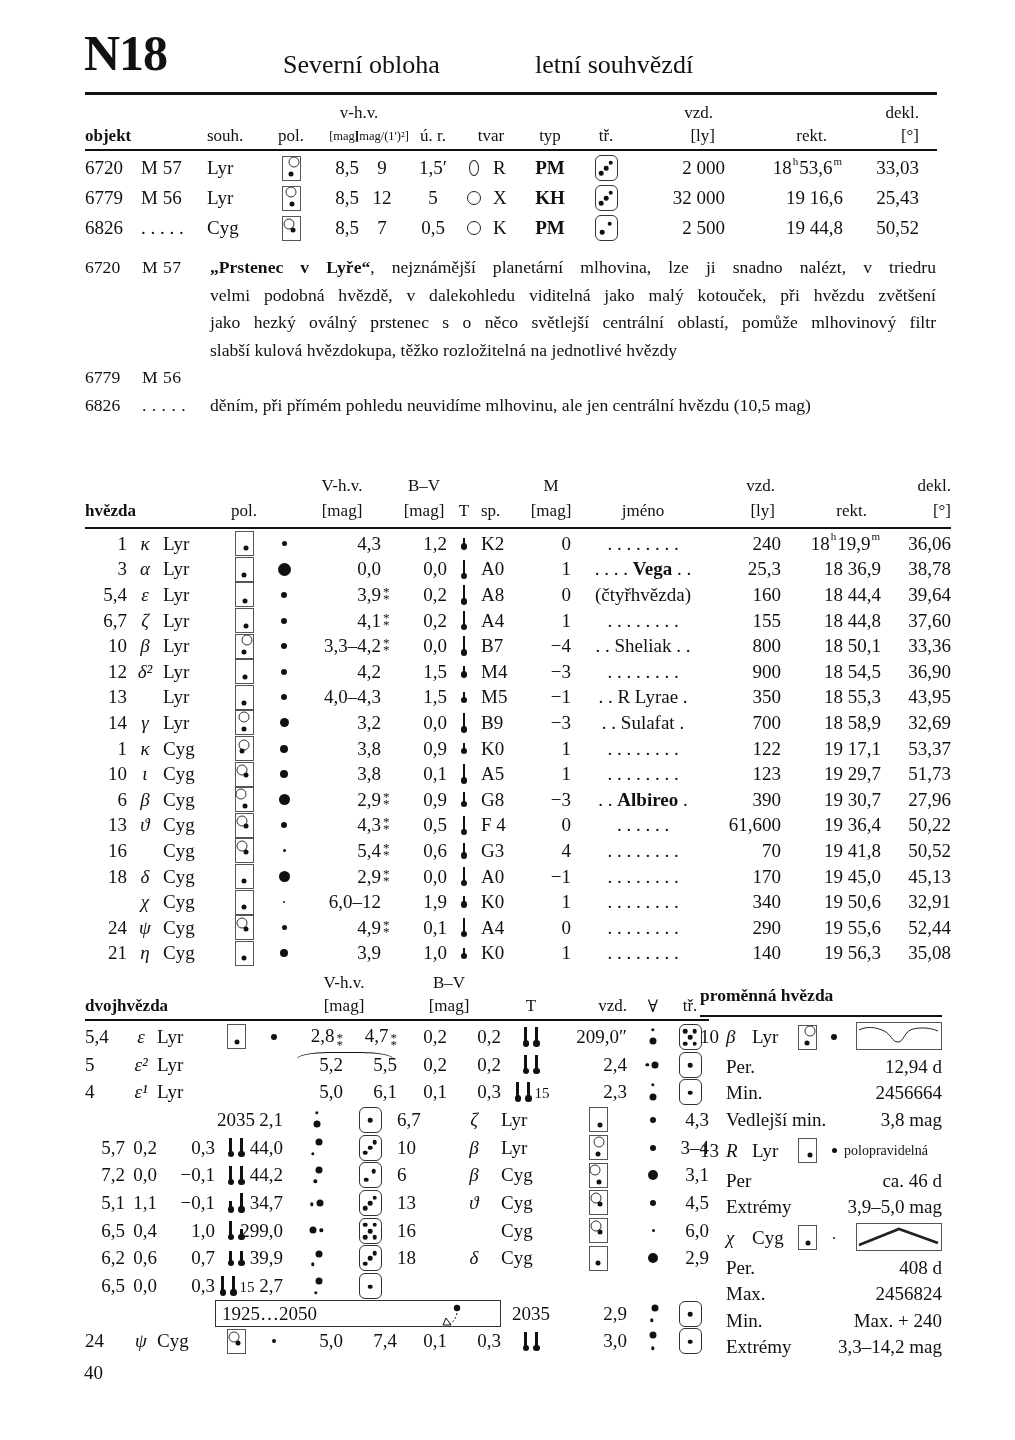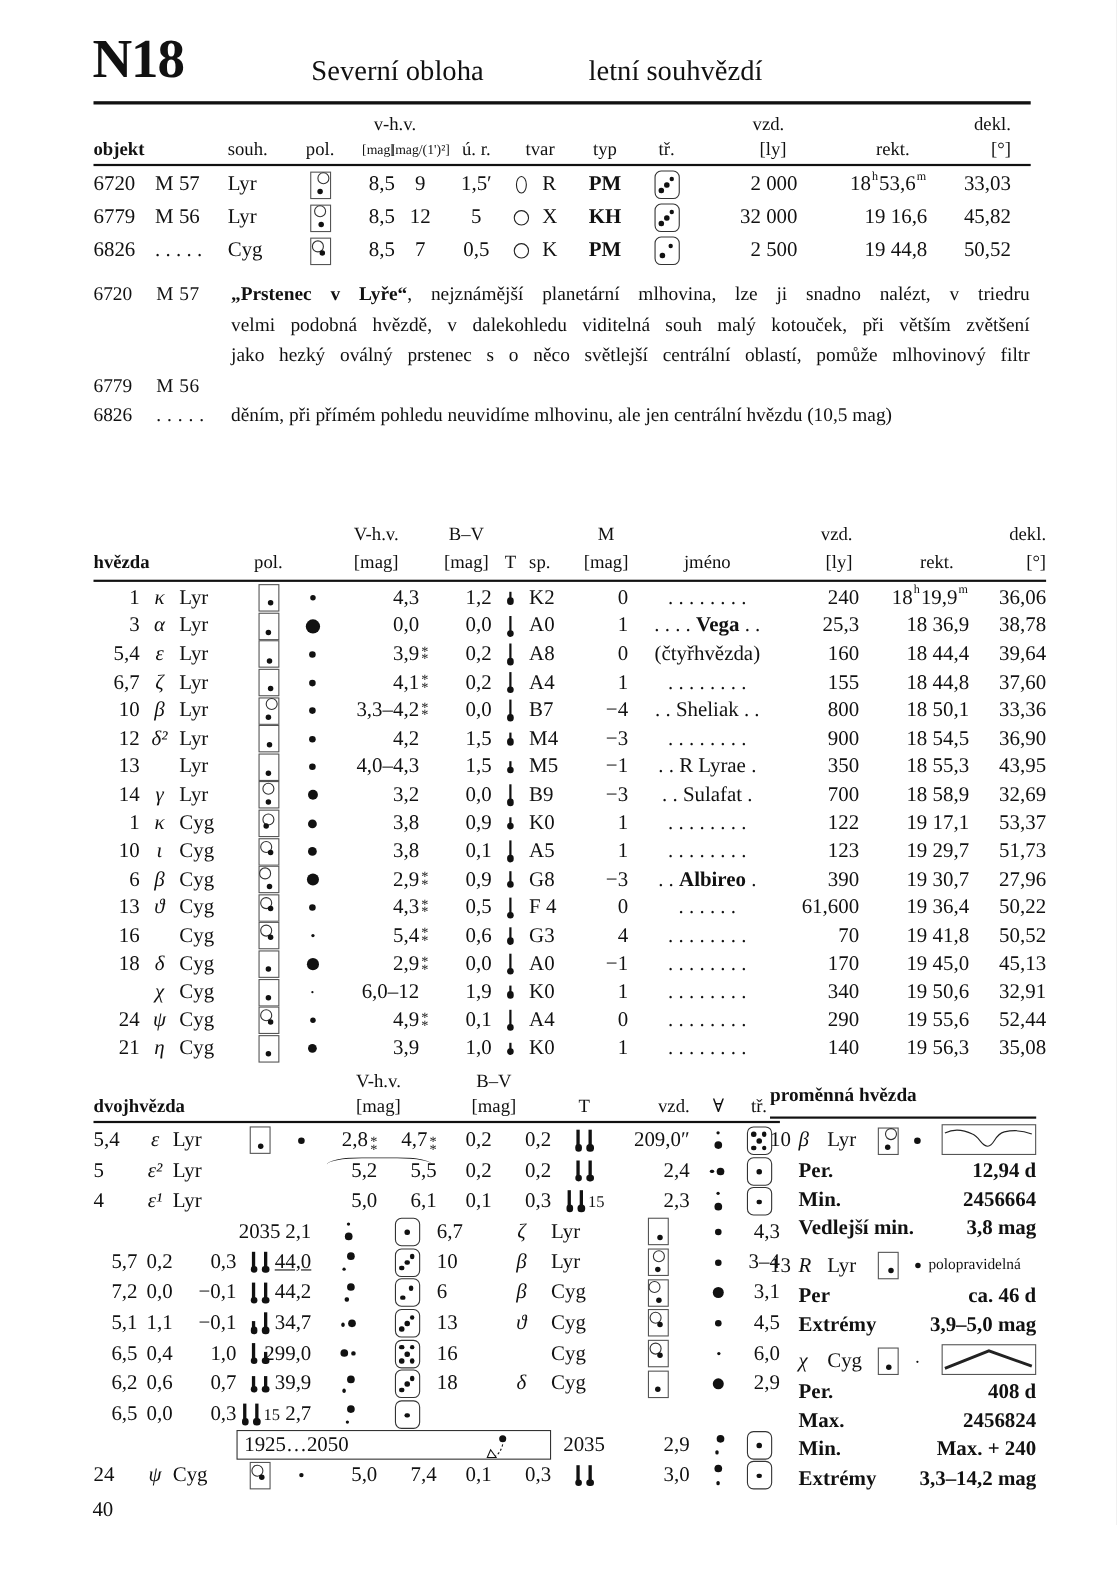--- a/index.html
+++ b/index.html
@@ -57,21 +57,21 @@
   #vars{position:absolute;left:700px;top:985px;width:242px;font-size:19px;}
   .vtitle{font-weight:bold;font-size:17.5px;}
   .vrule{height:2px;background:#111;margin-top:9px;}
   .vhead{display:flex;align-items:center;height:30px;margin-top:5px;}
   .vnum{width:26px;}
   .vgreek{width:24px;font-style:italic;}
   .vconst{width:46px;margin-left:2px;}
   .vdot{margin-left:10px;display:flex;width:14px;justify-content:center;}
   .vcurve{margin-left:auto;}
   .curvebox{display:inline-block;border:1.3px solid #555;height:26px;line-height:0;background:#fff;}
-  .vrow{display:flex;justify-content:space-between;height:26.2px;align-items:center;padding-left:26px;font-weight:bold;}
+  .vrow{display:flex;justify-content:space-between;height:26.2px;align-items:flex-end;padding-left:26px;}
   .vnote{font-size:14px;margin-left:3px;}
   #pagenum{left:84px;top:1362px;font-size:19px;}
 </style>
 </head>
 <body>
 
 <div class="page">
   <div class="abs" id="code">N18</div>
   <div class="abs" id="title">Severní obloha</div>
   <div class="abs" id="subtitle">letní souhvězdí</div>
@@ -146,21 +146,21 @@
         <span class="dice">
           <i class="dicedot" style="left: 28%; top: 72%;"></i>
           <i class="dicedot" style="left: 50%; top: 50%;"></i>
           <i class="dicedot" style="left: 72%; top: 28%;"></i>
         </span>
       </div>
       <div class="cell r">32 000</div>
       <div class="cell r">
         <span class="rekt">19 16,6</span>
       </div>
-      <div class="cell r">45,82</div>
+      <div class="cell r">25,43</div>
       <div class="cell l">6826</div>
       <div class="cell l">. . . . .</div>
       <div class="cell l">Cyg</div>
       <div class="cell c">
         <span class="polbox">
           <i class="polc" style="left: 40%; top: 32%;"></i>
           <i class="pold" style="left: 60%; top: 60%;"></i>
         </span>
       </div>
       <div class="cell r">8,5</div>
@@ -186,30 +186,31 @@
 
   <div id="desc">
       <div class="descline">
         <span class="desc-num">6720</span>
         <span class="desc-m">M 57</span>
         <span class="desc-text just"><span class="b">„Prstenec v Lyře“</span><span>, nejznámější planetární mlhovina, lze ji snadno nalézt, v triedru</span></span>
       </div>
       <div class="descline">
         <span class="desc-num"></span>
         <span class="desc-m"></span>
-        <span class="desc-text just"><span>velmi podobná hvězdě, v dalekohledu viditelná souh malý kotouček, při větším zvětšení</span></span>
+        <span class="desc-text just"><span>velmi podobná hvězdě, v dalekohledu viditelná jako malý kotouček, při hvězdu zvětšení</span></span>
       </div>
       <div class="descline">
         <span class="desc-num"></span>
         <span class="desc-m"></span>
         <span class="desc-text just"><span>jako hezký oválný prstenec s o něco světlejší centrální oblastí, pomůže mlhovinový filtr</span></span>
       </div>
       <div class="descline">
         <span class="desc-num"></span>
         <span class="desc-m"></span>
+        <span class="desc-text"><span>slabší kulová hvězdokupa, těžko rozložitelná na jednotlivé hvězdy</span></span>
       </div>
       <div class="descline">
         <span class="desc-num">6779</span>
         <span class="desc-m">M 56</span>
       </div>
       <div class="descline">
         <span class="desc-num">6826</span>
         <span class="desc-m">. . . . .</span>
         <span class="desc-text"><span>děním, při přímém pohledu neuvidíme mlhovinu, ale jen centrální hvězdu (10,5 mag)</span></span>
       </div>
@@ -1015,21 +1016,21 @@
           <span class="therm">
             <i class="tbar" style="height: 14px;"></i>
             <i class="tbulb"></i>
           </span>
           <span class="therm">
             <i class="tbar" style="height: 14px;"></i>
             <i class="tbulb"></i>
           </span>
         </span>
       </div>
-      <div class="cell r" style="padding-right: 8px; text-decoration: underline;">44,0</div>
+      <div class="cell r" style="padding-right: 8px;">44,0</div>
       <div class="cell c">
         <span class="pabox">
           <i class="pas" style="left: 30%; top: 75%;"></i>
           <i class="pal" style="left: 62%; top: 28%;"></i>
         </span>
       </div>
       <div class="cell c">
         <span class="dice">
           <i class="dicedot" style="left: 28%; top: 72%;"></i>
           <i class="dicedot" style="left: 50%; top: 50%;"></i>

